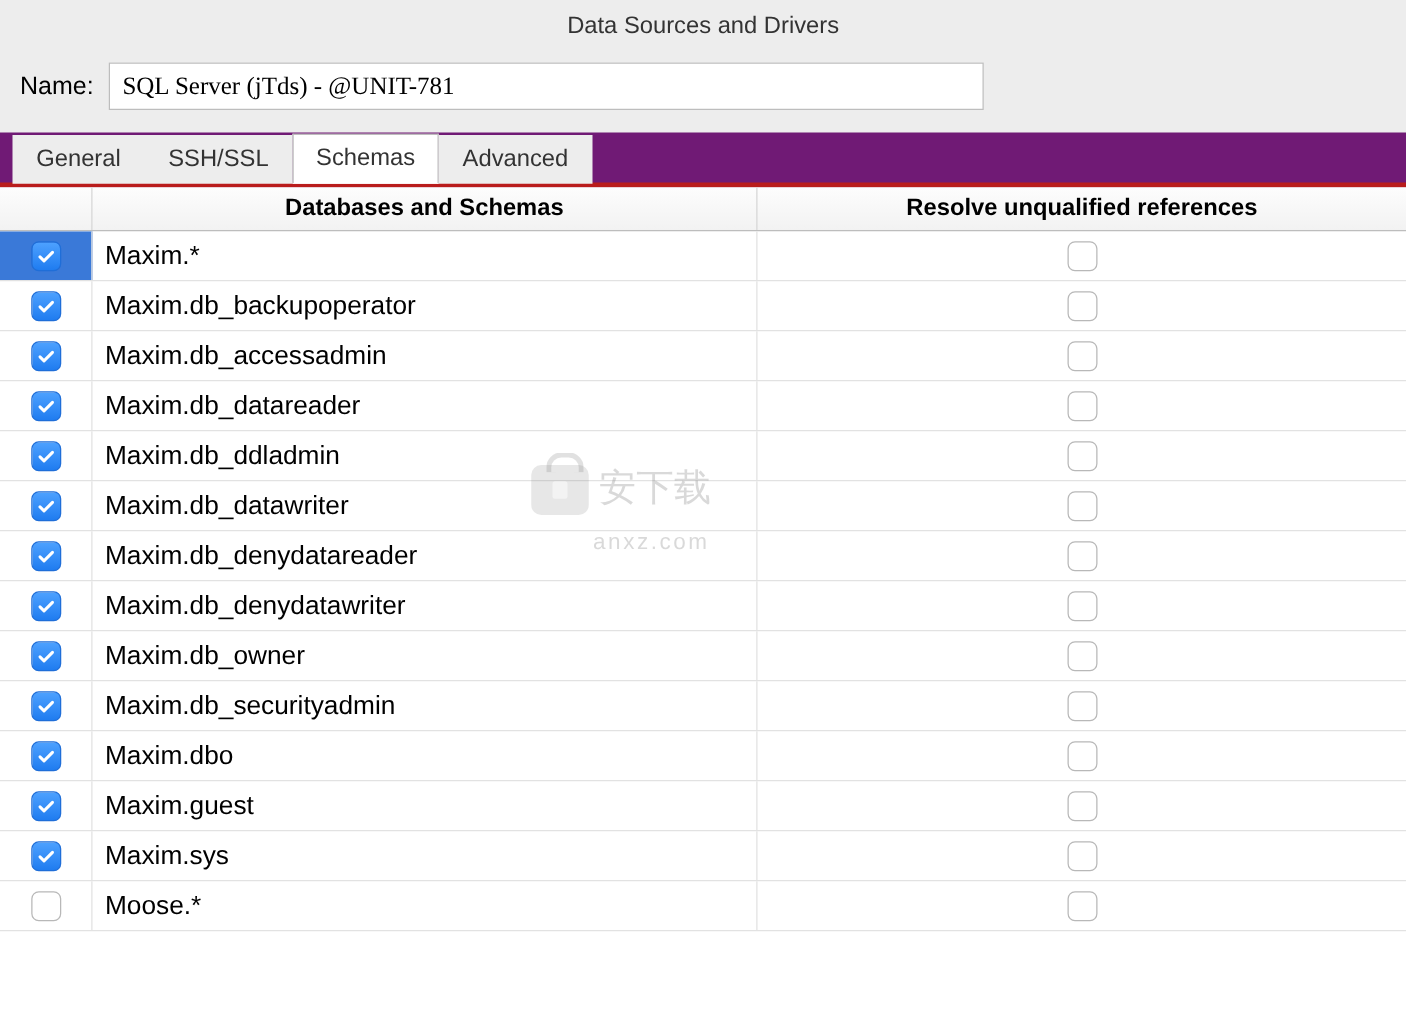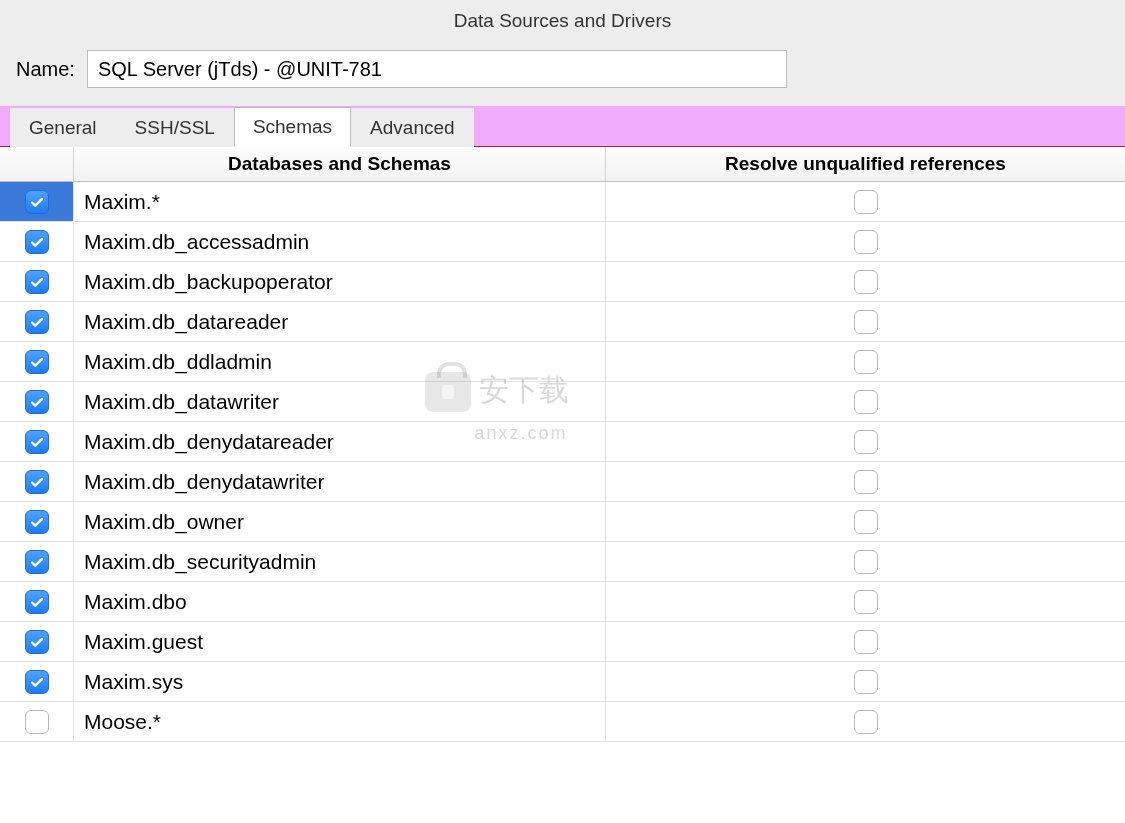--- a/index.html
+++ b/index.html
@@ -30,28 +30,28 @@
       font-size: 20px;
       margin-right: 12px;
     }
     .name-input {
       flex: 0 0 700px;
       height: 38px;
       font-size: 20px;
       padding: 4px 10px;
       border: 1px solid #bdbdbd;
       background: #fff;
-      font-family: Liberation Sans, sans-serif;
+      font-family: Liberation Serif, serif;
     }
     .tabs {
       display: flex;
       align-items: flex-end;
       padding: 0 10px;
-      background: #f0abfc;
-      border-bottom: 1px solid #b91c1c;
+      background: #701a75;
+      border-bottom: 4px solid #b91c1c;
     }
     .tab {
       padding: 8px 18px 8px 18px;
       font-size: 19px;
       color: #333;
       cursor: pointer;
       border: 1px solid transparent;
       border-bottom: none;
       position: relative;
       bottom: -1px;
@@ -193,34 +193,34 @@
           </div>
         </div>
         <div class="row">
           <div class="cell-check">
             <span class="chk checked">
               <svg viewBox="0 0 16 16">
                 <path d="M3 8.5 L6.2 11.7 L13 4.9" stroke="#fff" stroke-width="2.4" fill="none" stroke-linecap="round" stroke-linejoin="round"></path>
               </svg>
             </span>
           </div>
+          <div class="cell-schema">Maxim.db_backupoperator</div>
+          <div class="cell-resolve">
+            <span class="chk"></span>
+          </div>
+        </div>
+        <div class="row">
+          <div class="cell-check">
+            <span class="chk checked">
+              <svg viewBox="0 0 16 16">
+                <path d="M3 8.5 L6.2 11.7 L13 4.9" stroke="#fff" stroke-width="2.4" fill="none" stroke-linecap="round" stroke-linejoin="round"></path>
+              </svg>
+            </span>
+          </div>
           <div class="cell-schema">Maxim.db_accessadmin</div>
-          <div class="cell-resolve">
-            <span class="chk"></span>
-          </div>
-        </div>
-        <div class="row">
-          <div class="cell-check">
-            <span class="chk checked">
-              <svg viewBox="0 0 16 16">
-                <path d="M3 8.5 L6.2 11.7 L13 4.9" stroke="#fff" stroke-width="2.4" fill="none" stroke-linecap="round" stroke-linejoin="round"></path>
-              </svg>
-            </span>
-          </div>
-          <div class="cell-schema">Maxim.db_backupoperator</div>
           <div class="cell-resolve">
             <span class="chk"></span>
           </div>
         </div>
         <div class="row">
           <div class="cell-check">
             <span class="chk checked">
               <svg viewBox="0 0 16 16">
                 <path d="M3 8.5 L6.2 11.7 L13 4.9" stroke="#fff" stroke-width="2.4" fill="none" stroke-linecap="round" stroke-linejoin="round"></path>
               </svg>

